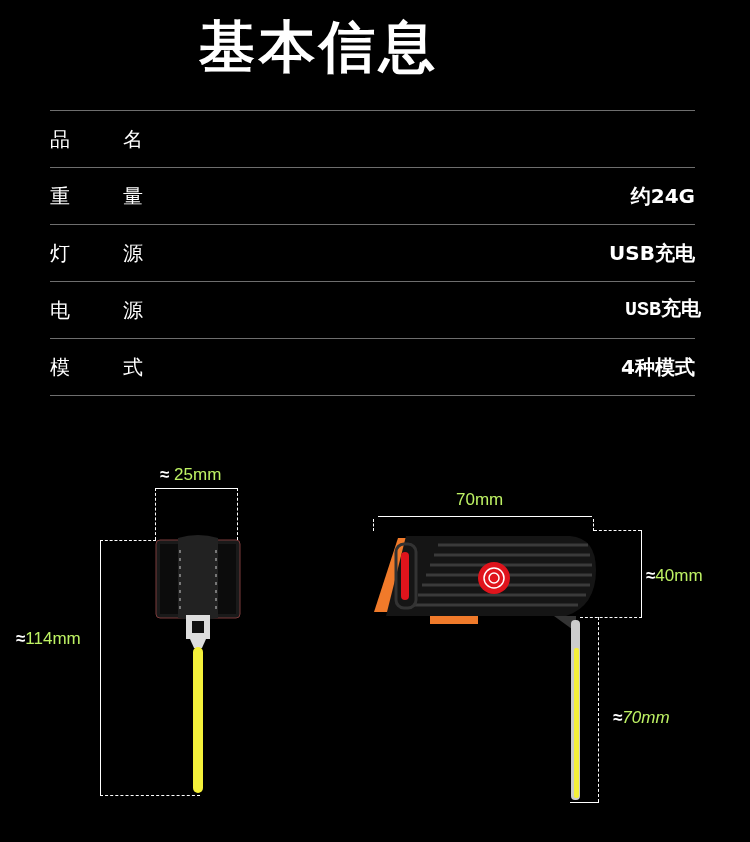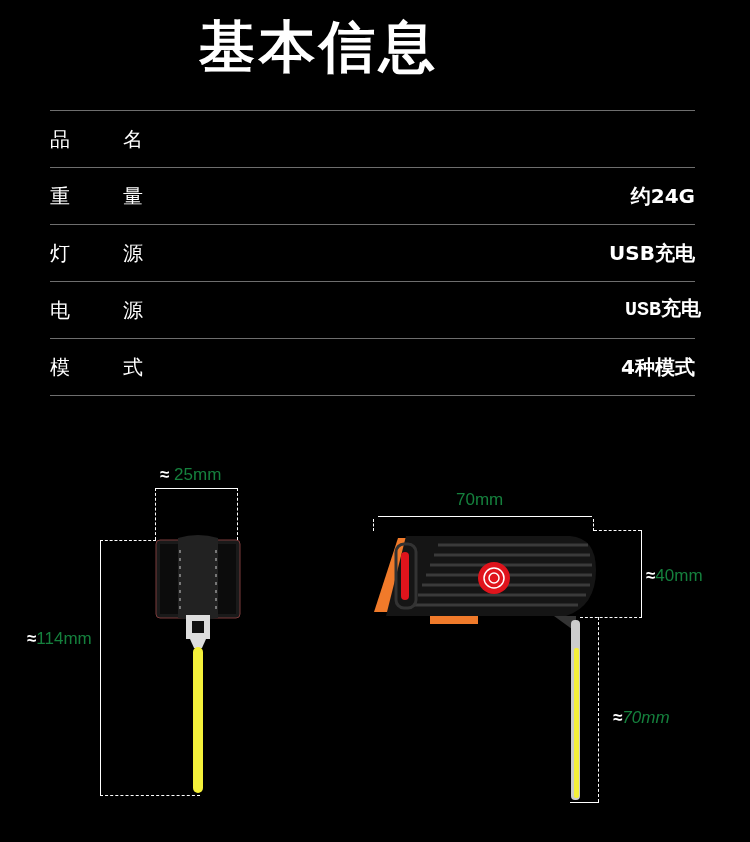--- a/index.html
+++ b/index.html
@@ -8,21 +8,21 @@
   .specs{position:absolute;left:50px;top:110px;width:645px;}
   .row{position:relative;height:56px;border-top:1px solid #6e6e6e;}
   .row:last-child{border-bottom:1px solid #6e6e6e;}
   .k1,.k2{position:absolute;top:15px;font-size:20px;line-height:26px;}
   .k1{left:0;}
   .k2{left:73px;}
   .val{position:absolute;right:0;top:15px;font-size:20px;line-height:26px;font-weight:bold;}
   .row.usb .val{right:-6px;font-family:Liberation Mono, monospace;}
   .dim{position:absolute;font-family:"Liberation Sans",sans-serif;font-size:17px;line-height:20px;white-space:nowrap;}
   .dim .approx{color:#fff;font-weight:bold;}
-  .dim .num{color:#15803d;}
+  .dim .num{color:#bef264;}
   .dash-v{position:absolute;border-left:1px dashed #fff;width:0;}
   .dash-h{position:absolute;border-top:1px dashed #fff;height:0;}
   .solid-v{position:absolute;border-left:1px solid #fff;width:0;}
   .solid-h{position:absolute;border-top:1px solid #fff;height:0;}
 </style>
 </head>
 <body>
 
 <div class="title">基本信息</div>
 
@@ -58,21 +58,21 @@
     <span class="approx">≈</span>
     <span class="num">25mm</span>
   </div>
   <div class="solid-h" style="left:155px;top:488px;width:83px;"></div>
   <div class="dash-v" style="left:155px;top:488px;height:52px;"></div>
   <div class="dash-v" style="left:237px;top:488px;height:52px;"></div>
 
   <div class="dash-h" style="left:100px;top:540px;width:56px;"></div>
   <div class="solid-v" style="left:100px;top:540px;height:255px;"></div>
   <div class="dash-h" style="left:100px;top:795px;width:100px;"></div>
-  <div class="dim" style="left:16px;top:629px;margin-left:11px;">
+  <div class="dim" style="left:16px;top:629px;">
     <span class="approx">≈</span><span class="num">114mm</span>
   </div>
 
   <svg style="position:absolute;left:150px;top:530px;" width="95" height="270" viewBox="0 0 95 270">
     <rect x="6" y="10" width="84" height="78" rx="4" fill="#1a1a1a" stroke="#7a3a3a" stroke-width="1"></rect>
     <rect x="10" y="14" width="18" height="70" fill="#0c0c0c"></rect>
     <rect x="68" y="14" width="18" height="70" fill="#0c0c0c"></rect>
     <path d="M28 8 Q48 2 68 8 L68 88 Q48 92 28 88 Z" fill="#222"></path>
     <path d="M30 20 L30 80 M66 20 L66 80" stroke="#777" stroke-width="2" stroke-dasharray="3 5"></path>
     <rect x="36" y="85" width="24" height="24" fill="#ddd"></rect>

